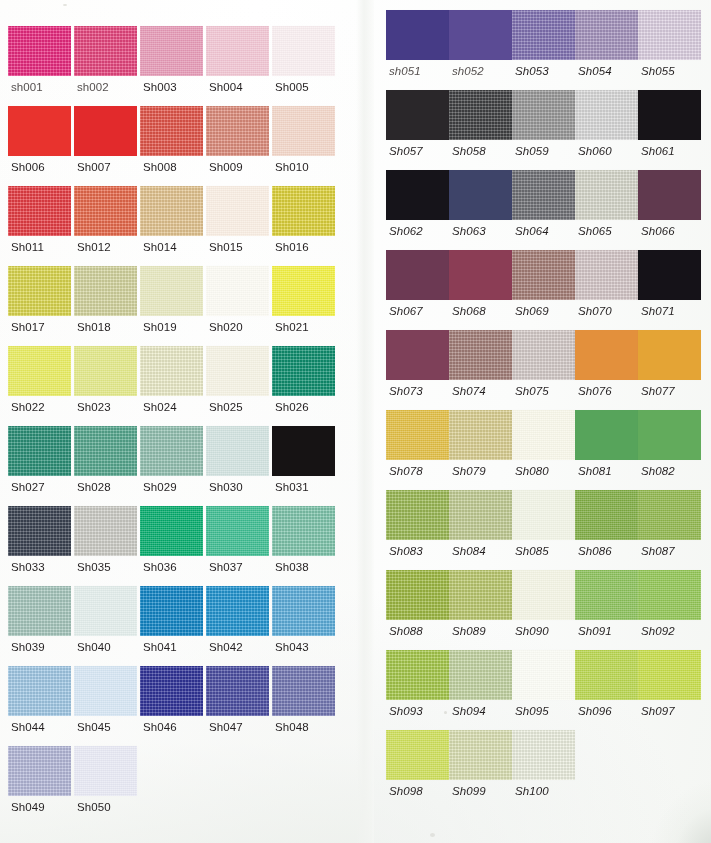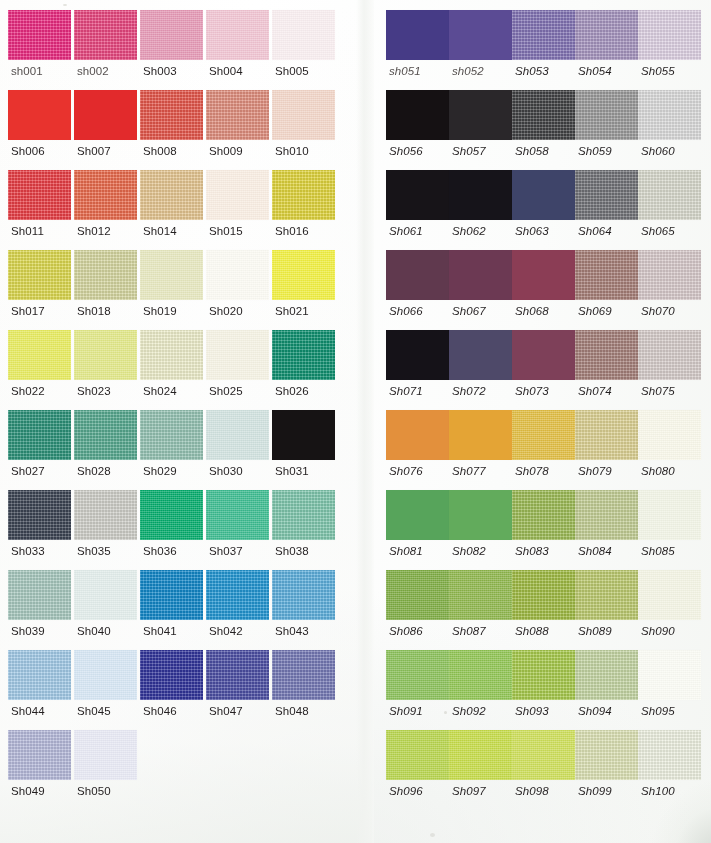--- a/index.html
+++ b/index.html
@@ -53,21 +53,21 @@
   #speck-c { left: 430px; top: 833px; width: 5px; height: 4px; opacity:.4;}
 
   .columns {
     position: absolute;
     inset: 0;
     display: flex;
   }
   .panel {
     position: relative;
   }
-  .panel.left  { width: 356px; }
+  .panel.left  { width: 356px; margin-top: 16px; }
   .panel.gap   { width: 18px; }
   .panel.right { width: 337px; }
 
   .grid {
     position: absolute;
     display: grid;
     grid-template-columns: repeat(5, 1fr);
     grid-auto-rows: 80px;
   }
   .panel.left .grid  { left: 8px; top: 10px; right: 18px; }
@@ -356,24 +356,20 @@
         </div>
         <div class="swatch-cell">
           <div class="chip weave-coarse" style="background: rgb(166, 149, 191);"></div>
           <div class="chip-label">Sh054</div>
         </div>
         <div class="swatch-cell">
           <div class="chip weave-coarse" style="background: rgb(223, 210, 228);"></div>
           <div class="chip-label">Sh055</div>
         </div>
         <div class="swatch-cell">
-          <div class="chip weave-flat" style="background: rgb(21, 17, 19);"></div>
-          <div class="chip-label">Sh056</div>
-        </div>
-        <div class="swatch-cell">
           <div class="chip weave-flat" style="background: rgb(42, 39, 42);"></div>
           <div class="chip-label">Sh057</div>
         </div>
         <div class="swatch-cell">
           <div class="chip weave-coarse" style="background: rgb(65, 66, 68);"></div>
           <div class="chip-label">Sh058</div>
         </div>
         <div class="swatch-cell">
           <div class="chip weave-coarse" style="background: rgb(154, 154, 154);"></div>
           <div class="chip-label">Sh059</div>
@@ -418,24 +414,20 @@
           <div class="chip weave-coarse" style="background: rgb(167, 127, 120);"></div>
           <div class="chip-label">Sh069</div>
         </div>
         <div class="swatch-cell">
           <div class="chip weave-coarse" style="background: rgb(216, 202, 203);"></div>
           <div class="chip-label">Sh070</div>
         </div>
         <div class="swatch-cell">
           <div class="chip weave-flat" style="background: rgb(21, 18, 24);"></div>
           <div class="chip-label">Sh071</div>
-        </div>
-        <div class="swatch-cell">
-          <div class="chip weave-flat" style="background: rgb(78, 73, 105);"></div>
-          <div class="chip-label">Sh072</div>
         </div>
         <div class="swatch-cell">
           <div class="chip weave-flat" style="background: rgb(126, 64, 89);"></div>
           <div class="chip-label">Sh073</div>
         </div>
         <div class="swatch-cell">
           <div class="chip weave-coarse" style="background: rgb(165, 128, 122);"></div>
           <div class="chip-label">Sh074</div>
         </div>
         <div class="swatch-cell">

